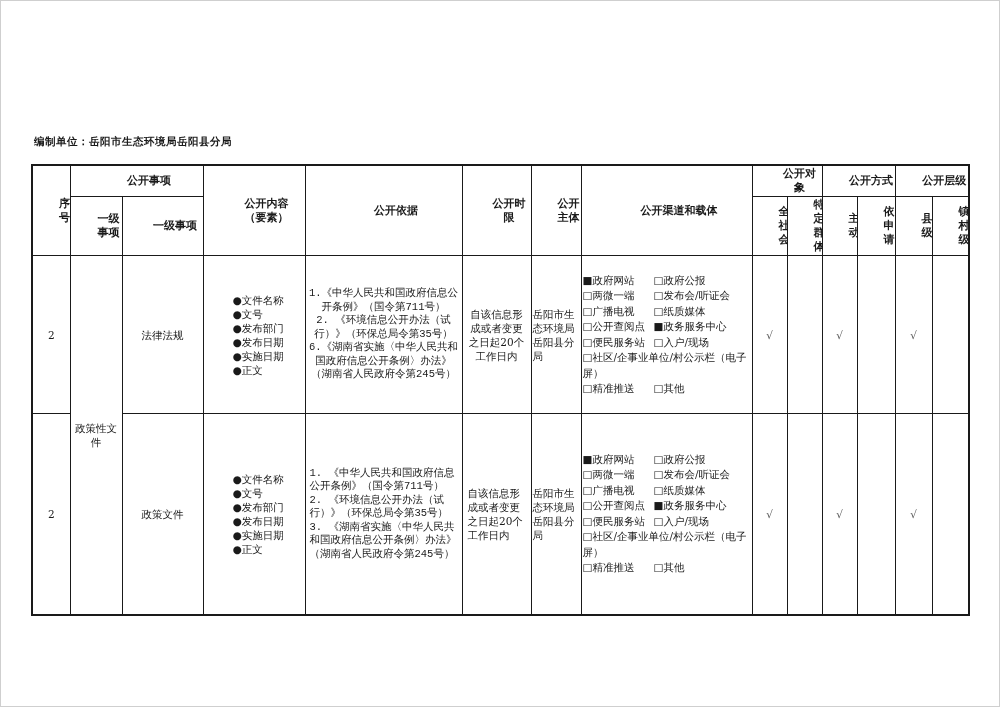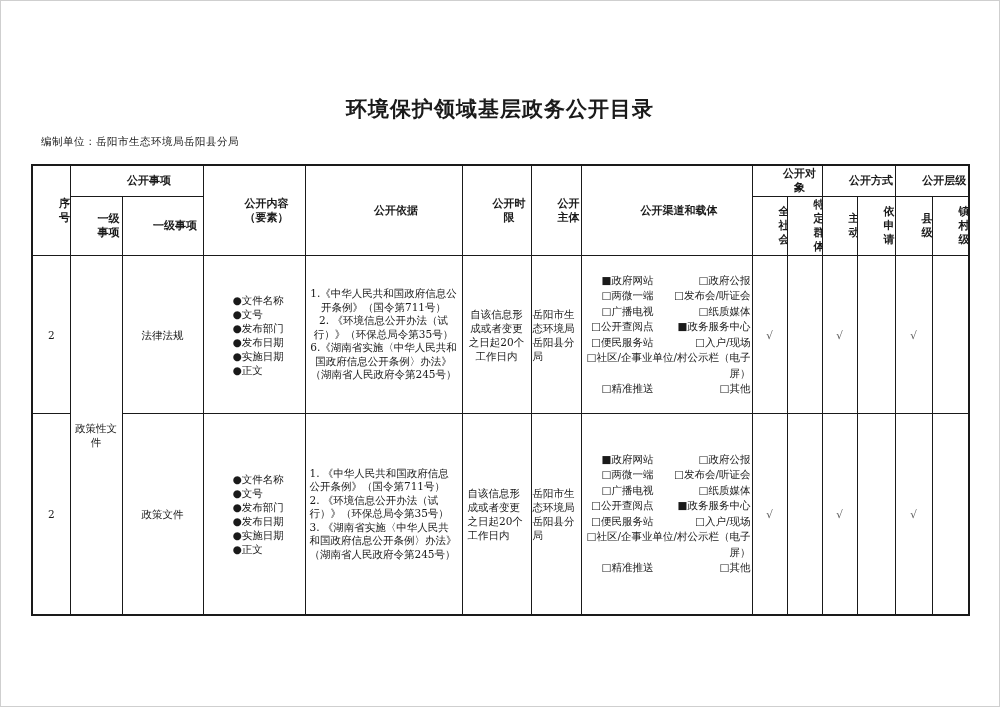--- a/index.html
+++ b/index.html
@@ -12,22 +12,22 @@
     font-family:"DejaVu Serif","Liberation Serif",serif;
     color:#1a1a1a;
     overflow:hidden;
   }
   .title{
     position:absolute;top:94px;left:0;width:100%;
     margin:0;text-align:center;
     font-size:21px;font-weight:bold;letter-spacing:1px;
   }
   .prepared{
-    position:absolute;top:134px;left:40px;
-    font-size:10.5px;letter-spacing:0.5px;
+    position:absolute;top:134px;left:33px;
+    font-size:10.5px;letter-spacing:0.5px;font-weight:bold;
   }
   table.catalog{
     position:absolute;left:30px;top:163px;
     width:937px;
     border-collapse:collapse;table-layout:fixed;
     border:2px solid #1a1a1a;
   }
   .catalog th,.catalog td{
     border:1px solid #1a1a1a;
     vertical-align:middle;
@@ -40,38 +40,37 @@
   }
   .catalog td{font-size:10.5px;line-height:14px;}
   tr.h1{height:25px;}
   tr.h2{height:52px;}
   tr.r1{height:158px;}
   tr.r2{height:201px;}
   .prewrap{white-space:pre-line;margin-left:45px;}
   .ctr{text-align:center;}
   .content-cell{padding-left:6px;text-align:left;}
   .content-cell div{line-height:14px;margin-left:28px;}
-  .basis-cell div{line-height:13.5px;}
+  .basis-cell div{line-height:13.5px;font-family:Liberation Mono, monospace;}
   .basis-cell.ctr{padding:0 3px;}
   .basis-cell.lft{text-align:left;padding:0 4px;}
   .time-cell.ctr{padding:0 4px;text-align:center;}
   .time-cell.lft{padding:0 5px;text-align:left;}
   .subject-cell{text-align:left;padding:0 4px;}
-  .channels-cell{padding:0 2px 0 6px;text-align:right;margin-top:14px;}
+  .channels-cell{padding:0 2px 0 6px;text-align:left;margin-top:14px;}
   .ch{display:flex;line-height:15.5px;}
   .ch .l{width:71px;flex:none;}
   .ch .r{flex:1;}
   .ch-full{line-height:15.5px;}
   .check-cell{text-align:center;color:#555;font-size:12px;font-family:"DejaVu Sans","Liberation Sans",sans-serif;}
 </style>
 </head>
 <body>
 
 <div class="page">
-  <h1 class="title">环境保护领域基层政务公开目录</h1>
   <div class="prepared">编制单位：岳阳市生态环境局岳阳县分局</div>
 
   <table class="catalog">
     <colgroup>
       <col style="width:38px">
         <col style="width:52px">
         <col style="width:81px">
       <col style="width:102px">
         <col style="width:157px">
         <col style="width:69px">

